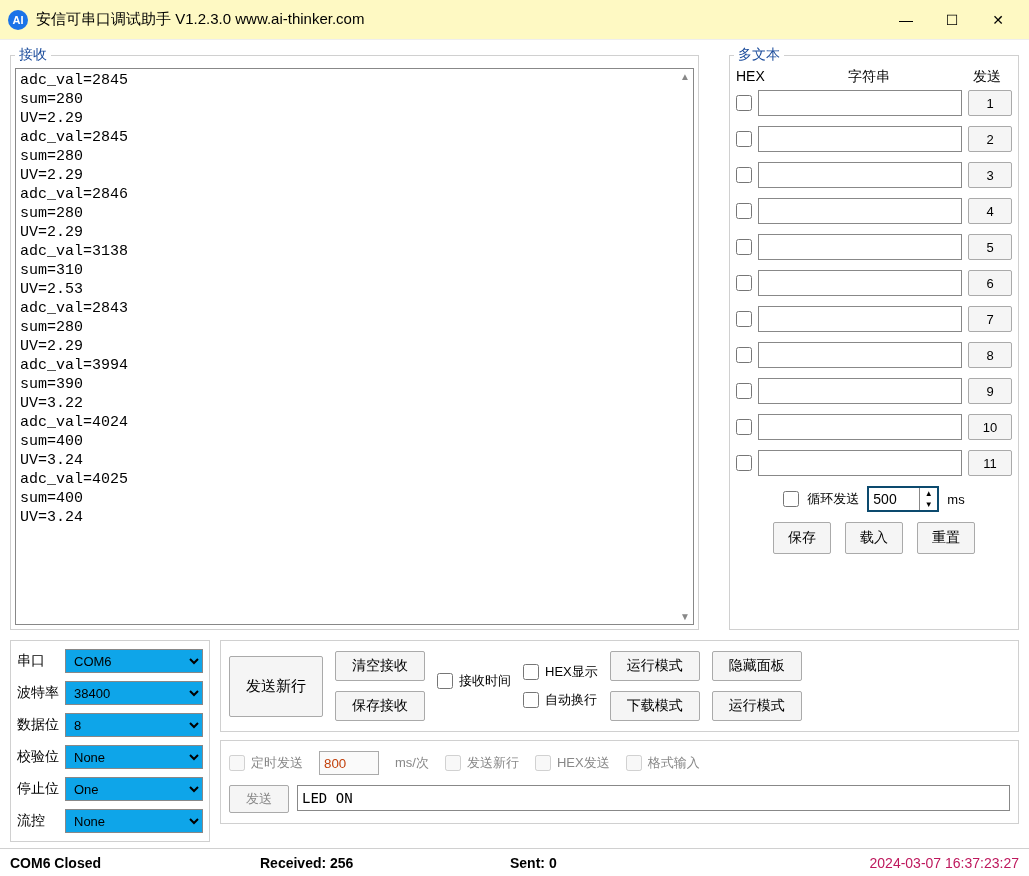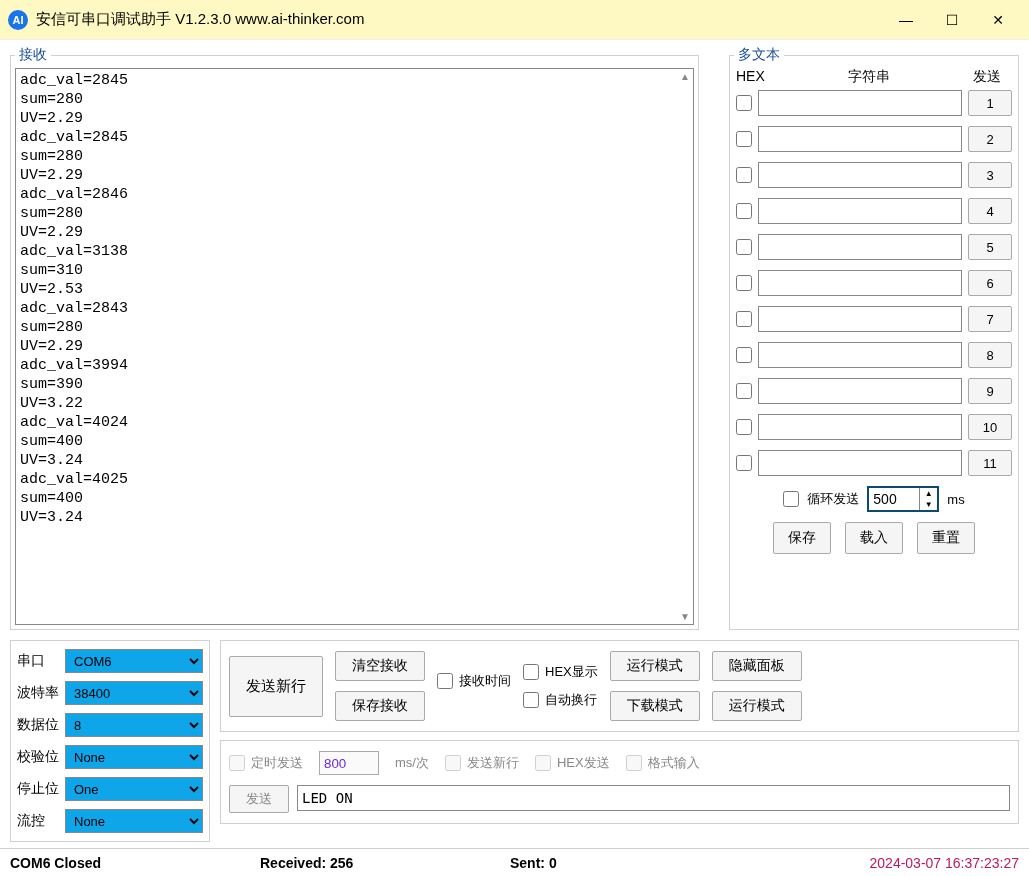--- a/index.html
+++ b/index.html
@@ -254,21 +254,21 @@
   align-items: center;
   gap: 16px;
   color: #888;
 }
 .send-opts .chk-group { color: #888; justify-content: center; }
 .send-opts input[type="text"] {
   width: 60px;
   height: 24px;
   border: 1px solid #aaa;
   padding: 0 4px;
-  color: #6d28d9;
+  color: #c2410c;
 }
 .send-row {
   display: flex;
   gap: 8px;
 }
 .send-row .btn { padding: 4px 16px; color: #888; }
 .send-row input[type="text"] {
   flex: 1;
   height: 26px;
   border: 1px solid #888;

